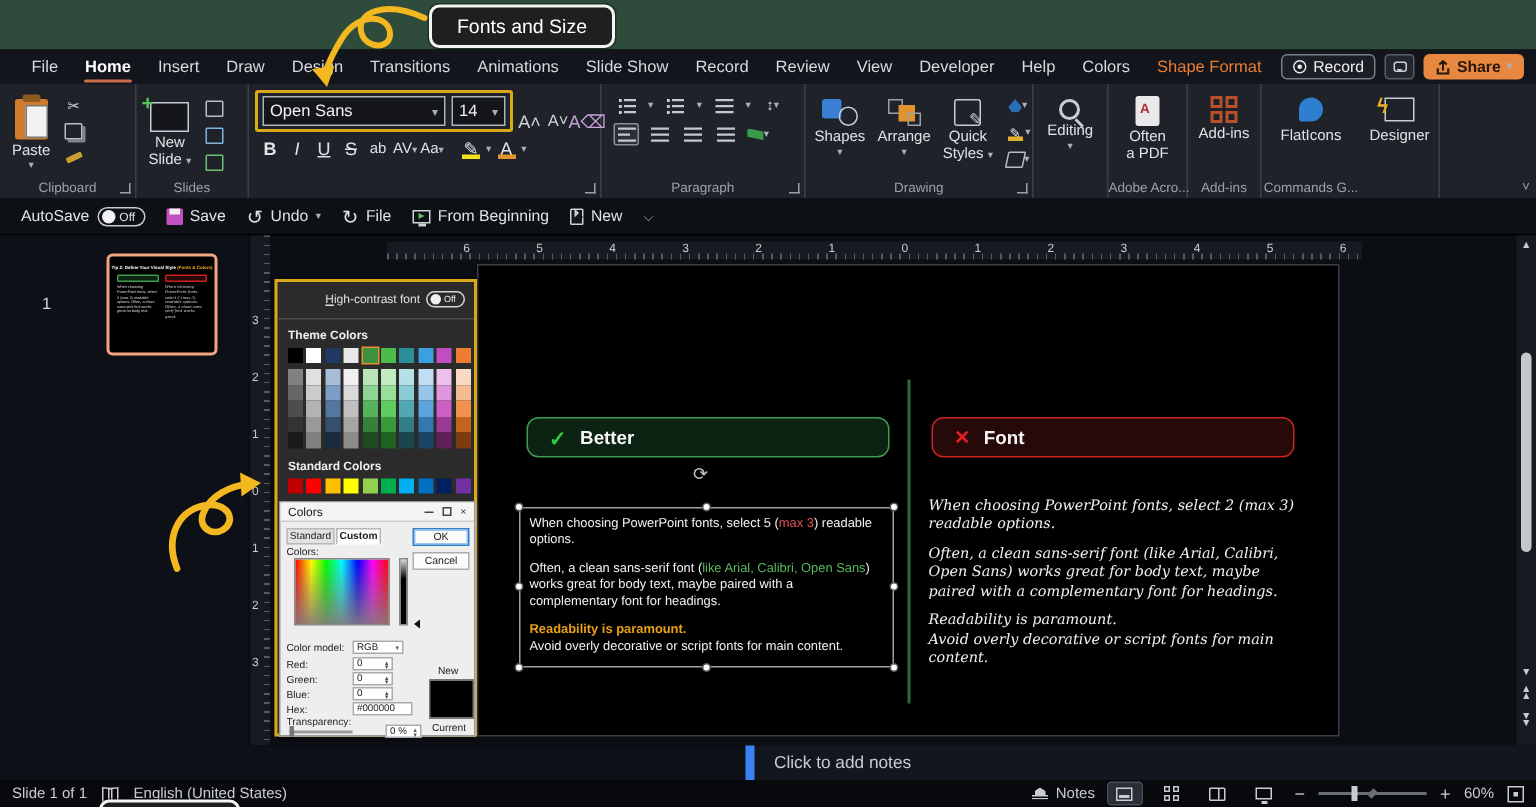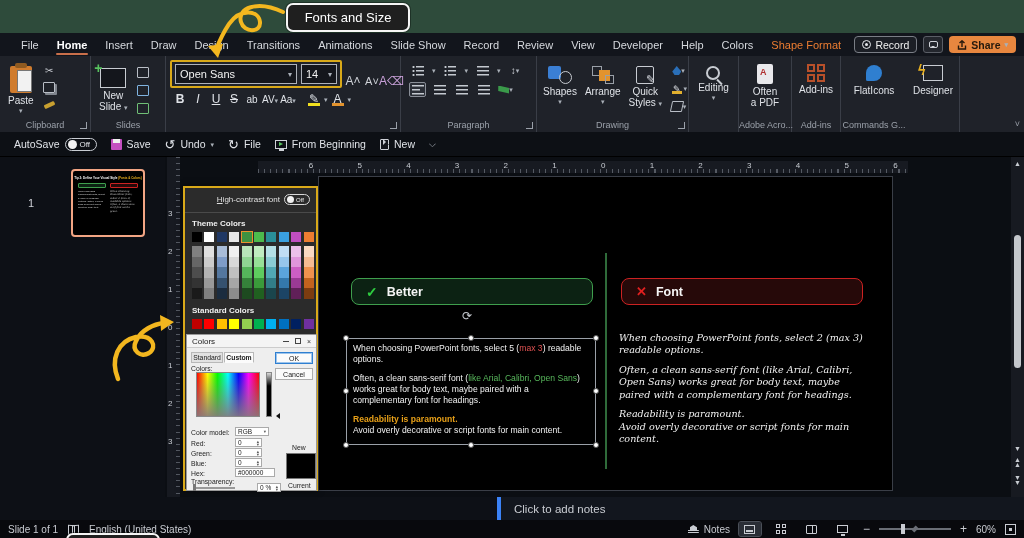--- a/index.html
+++ b/index.html
@@ -193,21 +193,21 @@
   #trans-thumb { position:absolute; left:6px; top:149px; width:3px; height:7px; background:#777; }
   #trans-spin { position:absolute; left:70px; top:148px; width:24px; height:9px; background:#fff; border:1px solid #aaa; font-size:6.5px; display:flex; align-items:center; padding:0 2px; }
 
   
   #vscroll { left:1011px; top:0; width:13px; height:340px; background:#171a21; }
   .scr-arrow { position:absolute; left:2px; width:9px; text-align:center; font-size:7px; color:#c8ccd2; }
   #scr-thumb { position:absolute; left:3px; top:78px; width:7px; height:133px; background:#c4c7cc; border-radius:4px; }
 
   
   #notesbar { left:0; top:497px; width:1024px; height:23px; background:var(--bg-panel); }
-  #notes-pane { position:absolute; left:497px; top:0; width:527px; height:23px; background:#12161e; border-left:4px solid #3b82f6; display:flex; align-items:center; padding-left:13px; font-size:11.5px; color:#c9ccd2; }
+  #notes-pane { position:absolute; left:497px; top:0; width:527px; height:23px; background:#12161e; border-left:6px solid #3b82f6; display:flex; align-items:center; padding-left:13px; font-size:11.5px; color:#c9ccd2; }
   #statusbar { left:0; top:520px; width:1024px; height:18px; background:var(--bg-status); display:flex; align-items:center; font-size:10px; color:#c9ccd2; padding:0 8px; gap:10px; }
   .book { width:11px; height:9px; position:relative; }
   .book::before,.book::after { content:""; position:absolute; top:0; width:5px; height:8px; border:1px solid #c9ccd2; }
   .book::before { left:0; transform:skewY(6deg); } .book::after { right:0; transform:skewY(-6deg); }
   #status-right { margin-left:auto; display:flex; align-items:center; gap:9px; }
   .notes-lines { width:11px; height:8px; background:
      linear-gradient(#c9ccd2 0 0) 0 7px/11px 1.2px no-repeat,
      linear-gradient(#c9ccd2 0 0) 0 4.5px/11px 1.2px no-repeat,
      linear-gradient(#c9ccd2 0 0) 2px 0px/7px 5px no-repeat; clip-path:polygon(0 100%,0 45%,50% 0,100% 45%,100% 100%); }
   .view-btn { width:22px; height:14px; display:flex; align-items:center; justify-content:center; border-radius:2px; }

